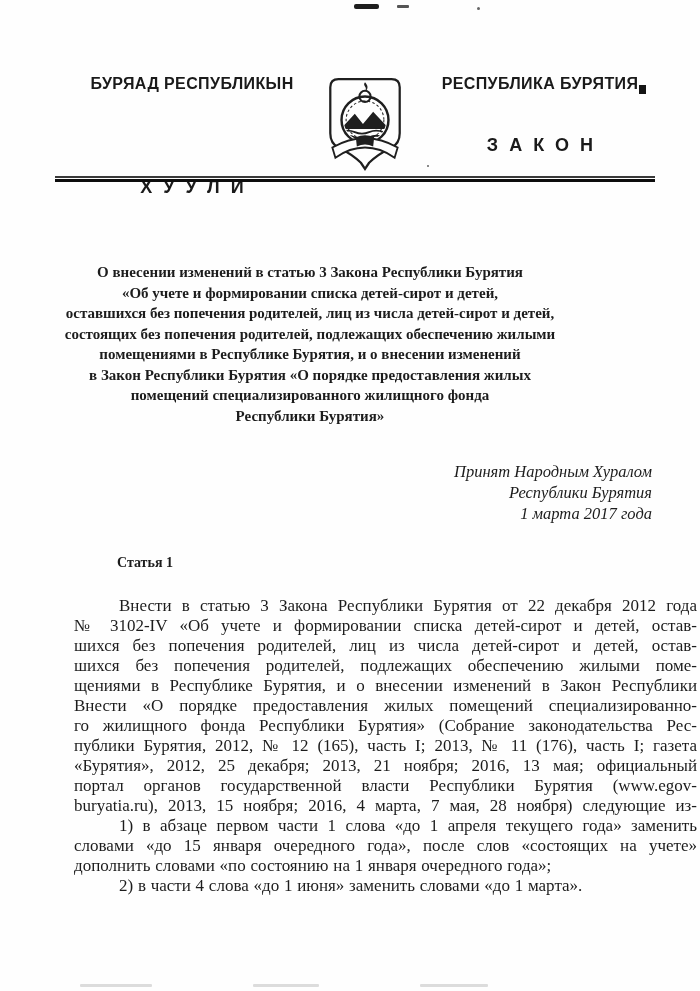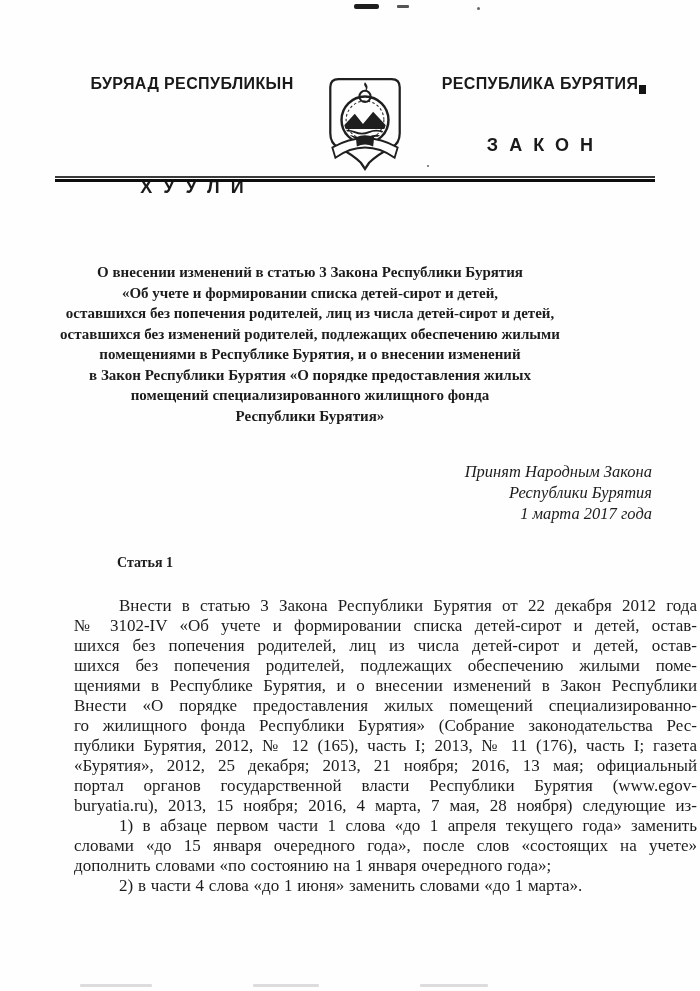--- a/index.html
+++ b/index.html
@@ -116,29 +116,29 @@
   <div class="abs rule">
     <div class="r1"></div>
       <div class="r2"></div>
       <div class="r3"></div>
   </div>
 
   <div class="abs doc-title">
       <div class="tline first">О внесении изменений в статью 3 Закона Республики Бурятия</div>
       <div class="tline">«Об учете и формировании списка детей-сирот и детей,</div>
       <div class="tline">оставшихся без попечения родителей, лиц из числа детей-сирот и детей,</div>
-      <div class="tline">оставшихся без изменений родителей, подлежащих обеспечению жилыми</div>
+      <div class="tline">состоящих без попечения родителей, подлежащих обеспечению жилыми</div>
       <div class="tline">помещениями в Республике Бурятия, и о внесении изменений</div>
       <div class="tline">в Закон Республики Бурятия «О порядке предоставления жилых</div>
       <div class="tline">помещений специализированного жилищного фонда</div>
       <div class="tline last">Республики Бурятия»</div>
     </div>
 
   <div class="abs adoption">
-      <div class="tline first">Принят Народным Закона</div>
+      <div class="tline first">Принят Народным Хуралом</div>
       <div class="tline">Республики Бурятия</div>
       <div class="tline last">1 марта 2017 года</div>
     </div>
 
   <div class="abs article-heading">Статья 1</div>
 
   <div class="abs body-text">
     <div class="jblock">
         <div class="tline first">Внести в статью 3 Закона Республики Бурятия от 22 декабря 2012 года</div>
         <div class="tline">№ 3102-IV «Об учете и формировании списка детей-сирот и детей, остав-</div>

